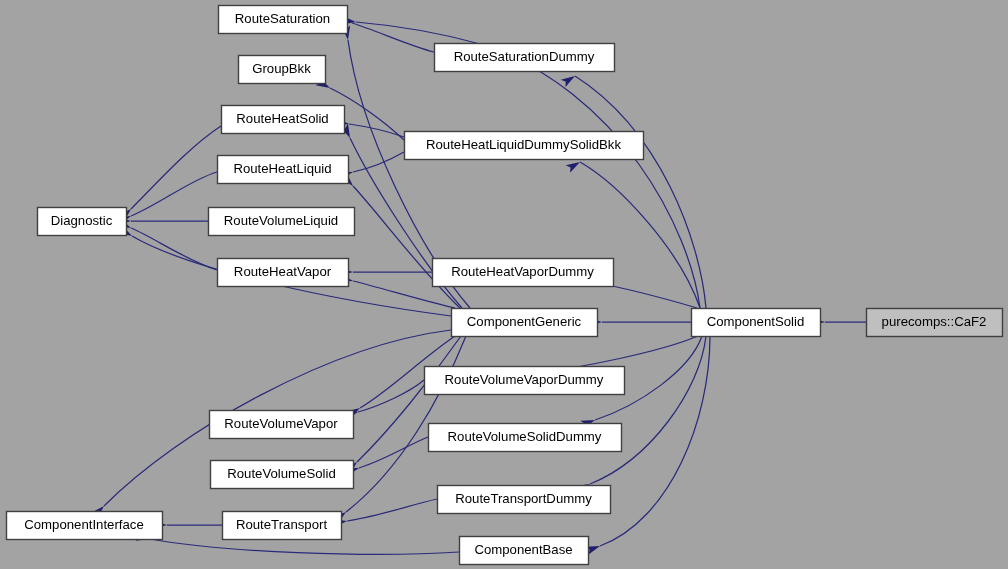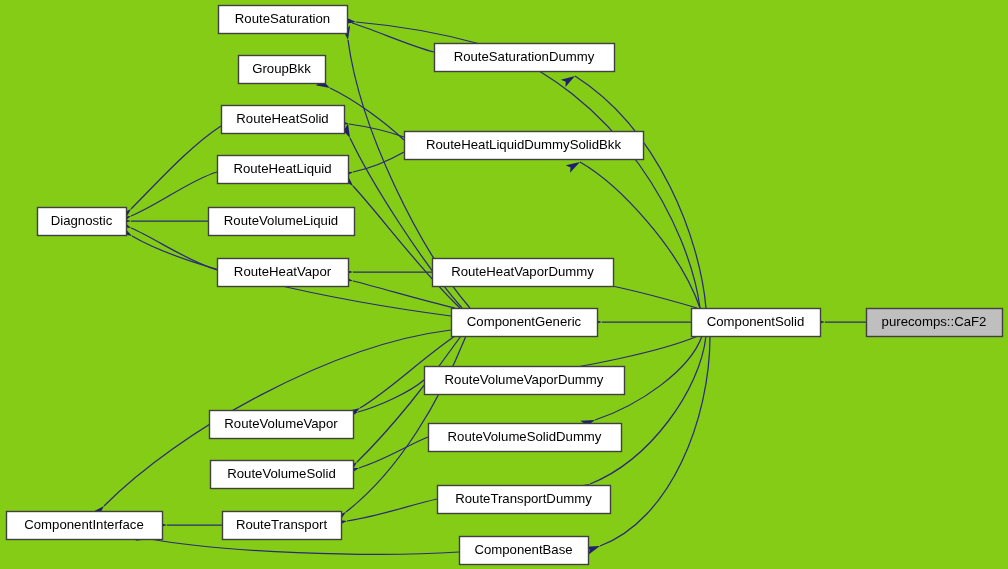--- a/index.html
+++ b/index.html
@@ -8,21 +8,21 @@
     background: #ffffff;
   }
   body {
     font-family: "Liberation Sans", sans-serif;
   }
   #graph-wrap {
     position: relative;
     width: 1008px;
     height: 569px;
     overflow: hidden;
-    background: #84cc16;
+    background: #a3a3a3;
   }
   svg#callgraph {
     display: block;
     width: 1008px;
     height: 569px;
   }
   .node-box {
     fill: #ffffff;
     stroke: #404040;
     stroke-width: 1.4;

